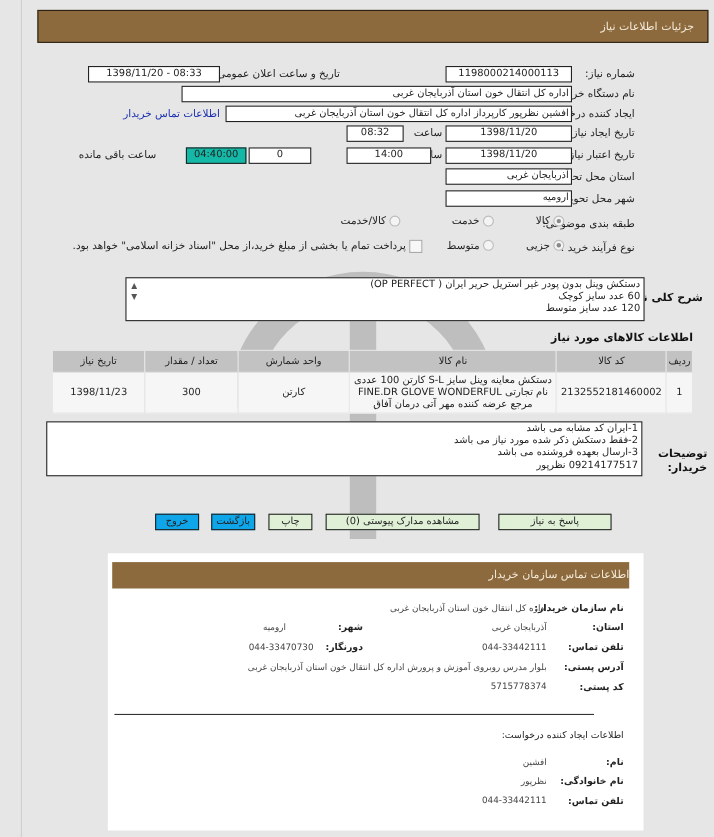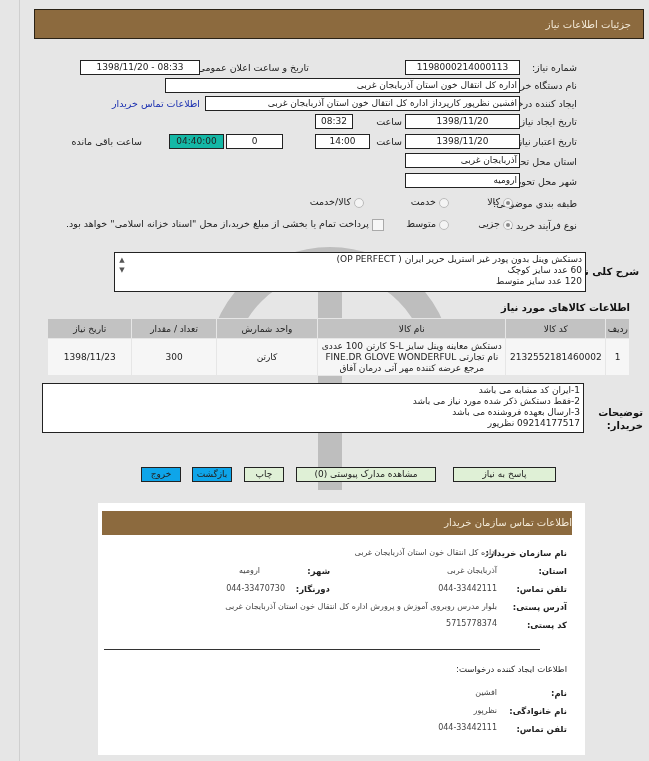--- a/index.html
+++ b/index.html
@@ -90,26 +90,26 @@
 <div class="lbl" style="right:72px;top:80px">نام دستگاه خریدار:</div>
 <div class="box r" style="left:165px;top:78px;width:355px">اداره کل انتقال خون استان آذربایجان غربی</div>
 
 <div class="lbl" style="right:72px;top:98px">ایجاد کننده درخواست:</div>
 <div class="box r" style="left:205px;top:96px;width:315px">افشین نظرپور کارپرداز اداره کل انتقال خون استان آذربایجان غربی</div>
 <div class="lbl link" style="right:449px;top:98px">اطلاعات تماس خریدار</div>
 
 <div class="lbl" style="right:72px;top:116px">تاریخ ایجاد نیاز:</div>
 <div class="box c" style="left:405px;top:114px;width:115px">1398/11/20</div>
 <div class="lbl" style="right:247px;top:116px">ساعت</div>
-<div class="box c" style="left:315px;top:114px;width:38px">08:32</div>
+<div class="box c" style="left:315px;top:114px;width:52px">08:32</div>
 
 <div class="lbl" style="right:72px;top:136px">تاریخ اعتبار نیاز:</div>
 <div class="box c" style="left:405px;top:134px;width:115px">1398/11/20</div>
 <div class="lbl" style="right:247px;top:136px">ساعت</div>
-<div class="box c" style="left:315px;top:134px;width:55px">14:00</div>
+<div class="box c" style="left:315px;top:134px;width:77px">14:00</div>
 <div class="box c" style="left:226px;top:134px;width:57px">0</div>
 <div class="lbl" style="right:425px;top:136px">روز و</div>
 <div class="box c yellow" style="left:145px;top:134px;width:55px">04:40:00</div>
 <div class="lbl" style="right:507px;top:136px">ساعت باقی مانده</div>
 
 <div class="lbl" style="right:72px;top:156px">استان محل تحویل:</div>
 <div class="box r" style="left:405px;top:153px;width:115px">آذربایجان غربی</div>
 
 <div class="lbl" style="right:72px;top:176px">شهر محل تحویل:</div>
 <div class="box r" style="left:405px;top:173px;width:115px">ارومیه</div>

